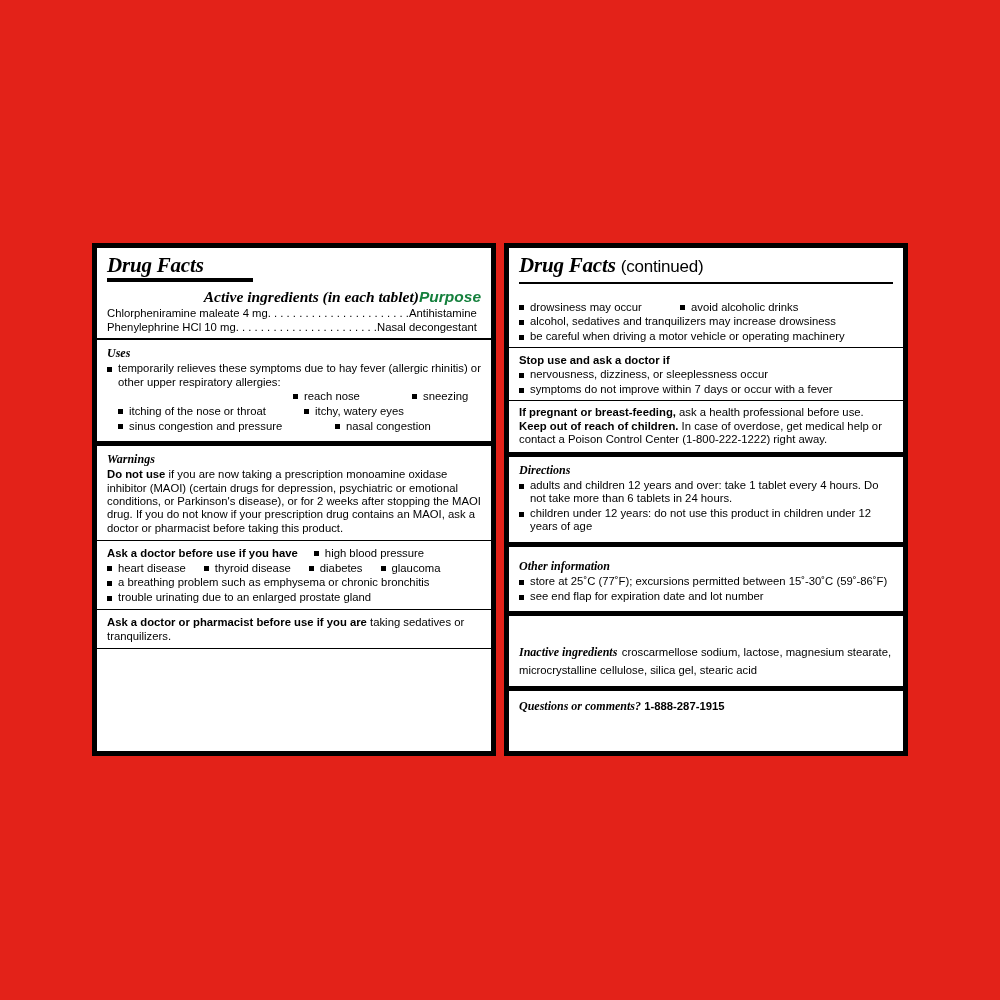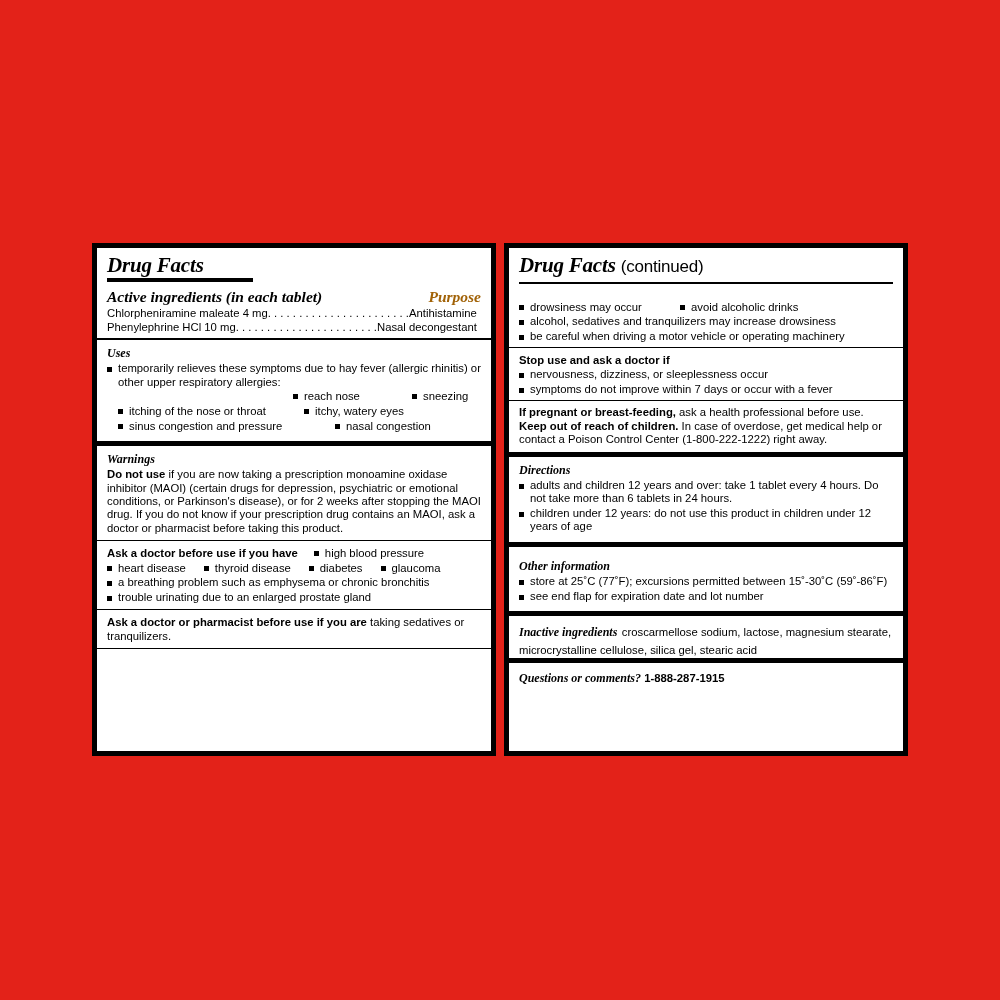--- a/index.html
+++ b/index.html
@@ -94,36 +94,36 @@
     border-bottom: 4px solid #000;
     width: 146px;
     margin-top: 1px;
   }
   .df-underline.wide {
     width: 100%;
   }
 
   .hdr-row {
     display: flex;
-    justify-content: space-between;
+    justify-content: flex-end;
     align-items: baseline;
   }
   .hdr-left {
     font-family: "Liberation Serif", serif;
     font-weight: bold;
     font-style: italic;
     font-size: 15.5px;
     color: #000;
   }
   .hdr-right {
-    font-family: Liberation Serif, serif;
+    font-family: Liberation Sans, sans-serif;
     font-weight: bold;
     font-style: italic;
     font-size: 15.5px;
-    color: #a16207;
+    color: #15803d;
   }
 
   .sub-title {
     font-family: "Liberation Serif", serif;
     font-weight: bold;
     font-style: italic;
     font-size: 12px;
     color: #000;
     margin-bottom: 1px;
   }
@@ -377,21 +377,21 @@
     <div class="section" style="padding-top:12px;padding-bottom:8px;">
       <div class="sub-title">Other information</div>
       <ul class="bl">
         <li>store at 25˚C (77˚F); excursions permitted between 15˚-30˚C (59˚-86˚F)</li>
         <li>see end flap for expiration date and lot number</li>
       </ul>
     </div>
 
     <div class="rule-thick"></div>
 
-    <div class="section" style="padding-top:6px;padding-bottom:0;">
+    <div class="section" style="padding-top:6px;padding-bottom:8px;margin-top:20px;">
       <div>
         <span class="sub-title" style="display:inline;">Inactive ingredients</span>
         <span class="body-text">croscarmellose sodium, lactose, magnesium stearate, microcrystalline cellulose, silica gel, stearic acid</span>
       </div>
     </div>
 
     <div class="rule-thick"></div>
 
     <div class="section" style="padding-top:7px;">
       <div class="qc-line">

